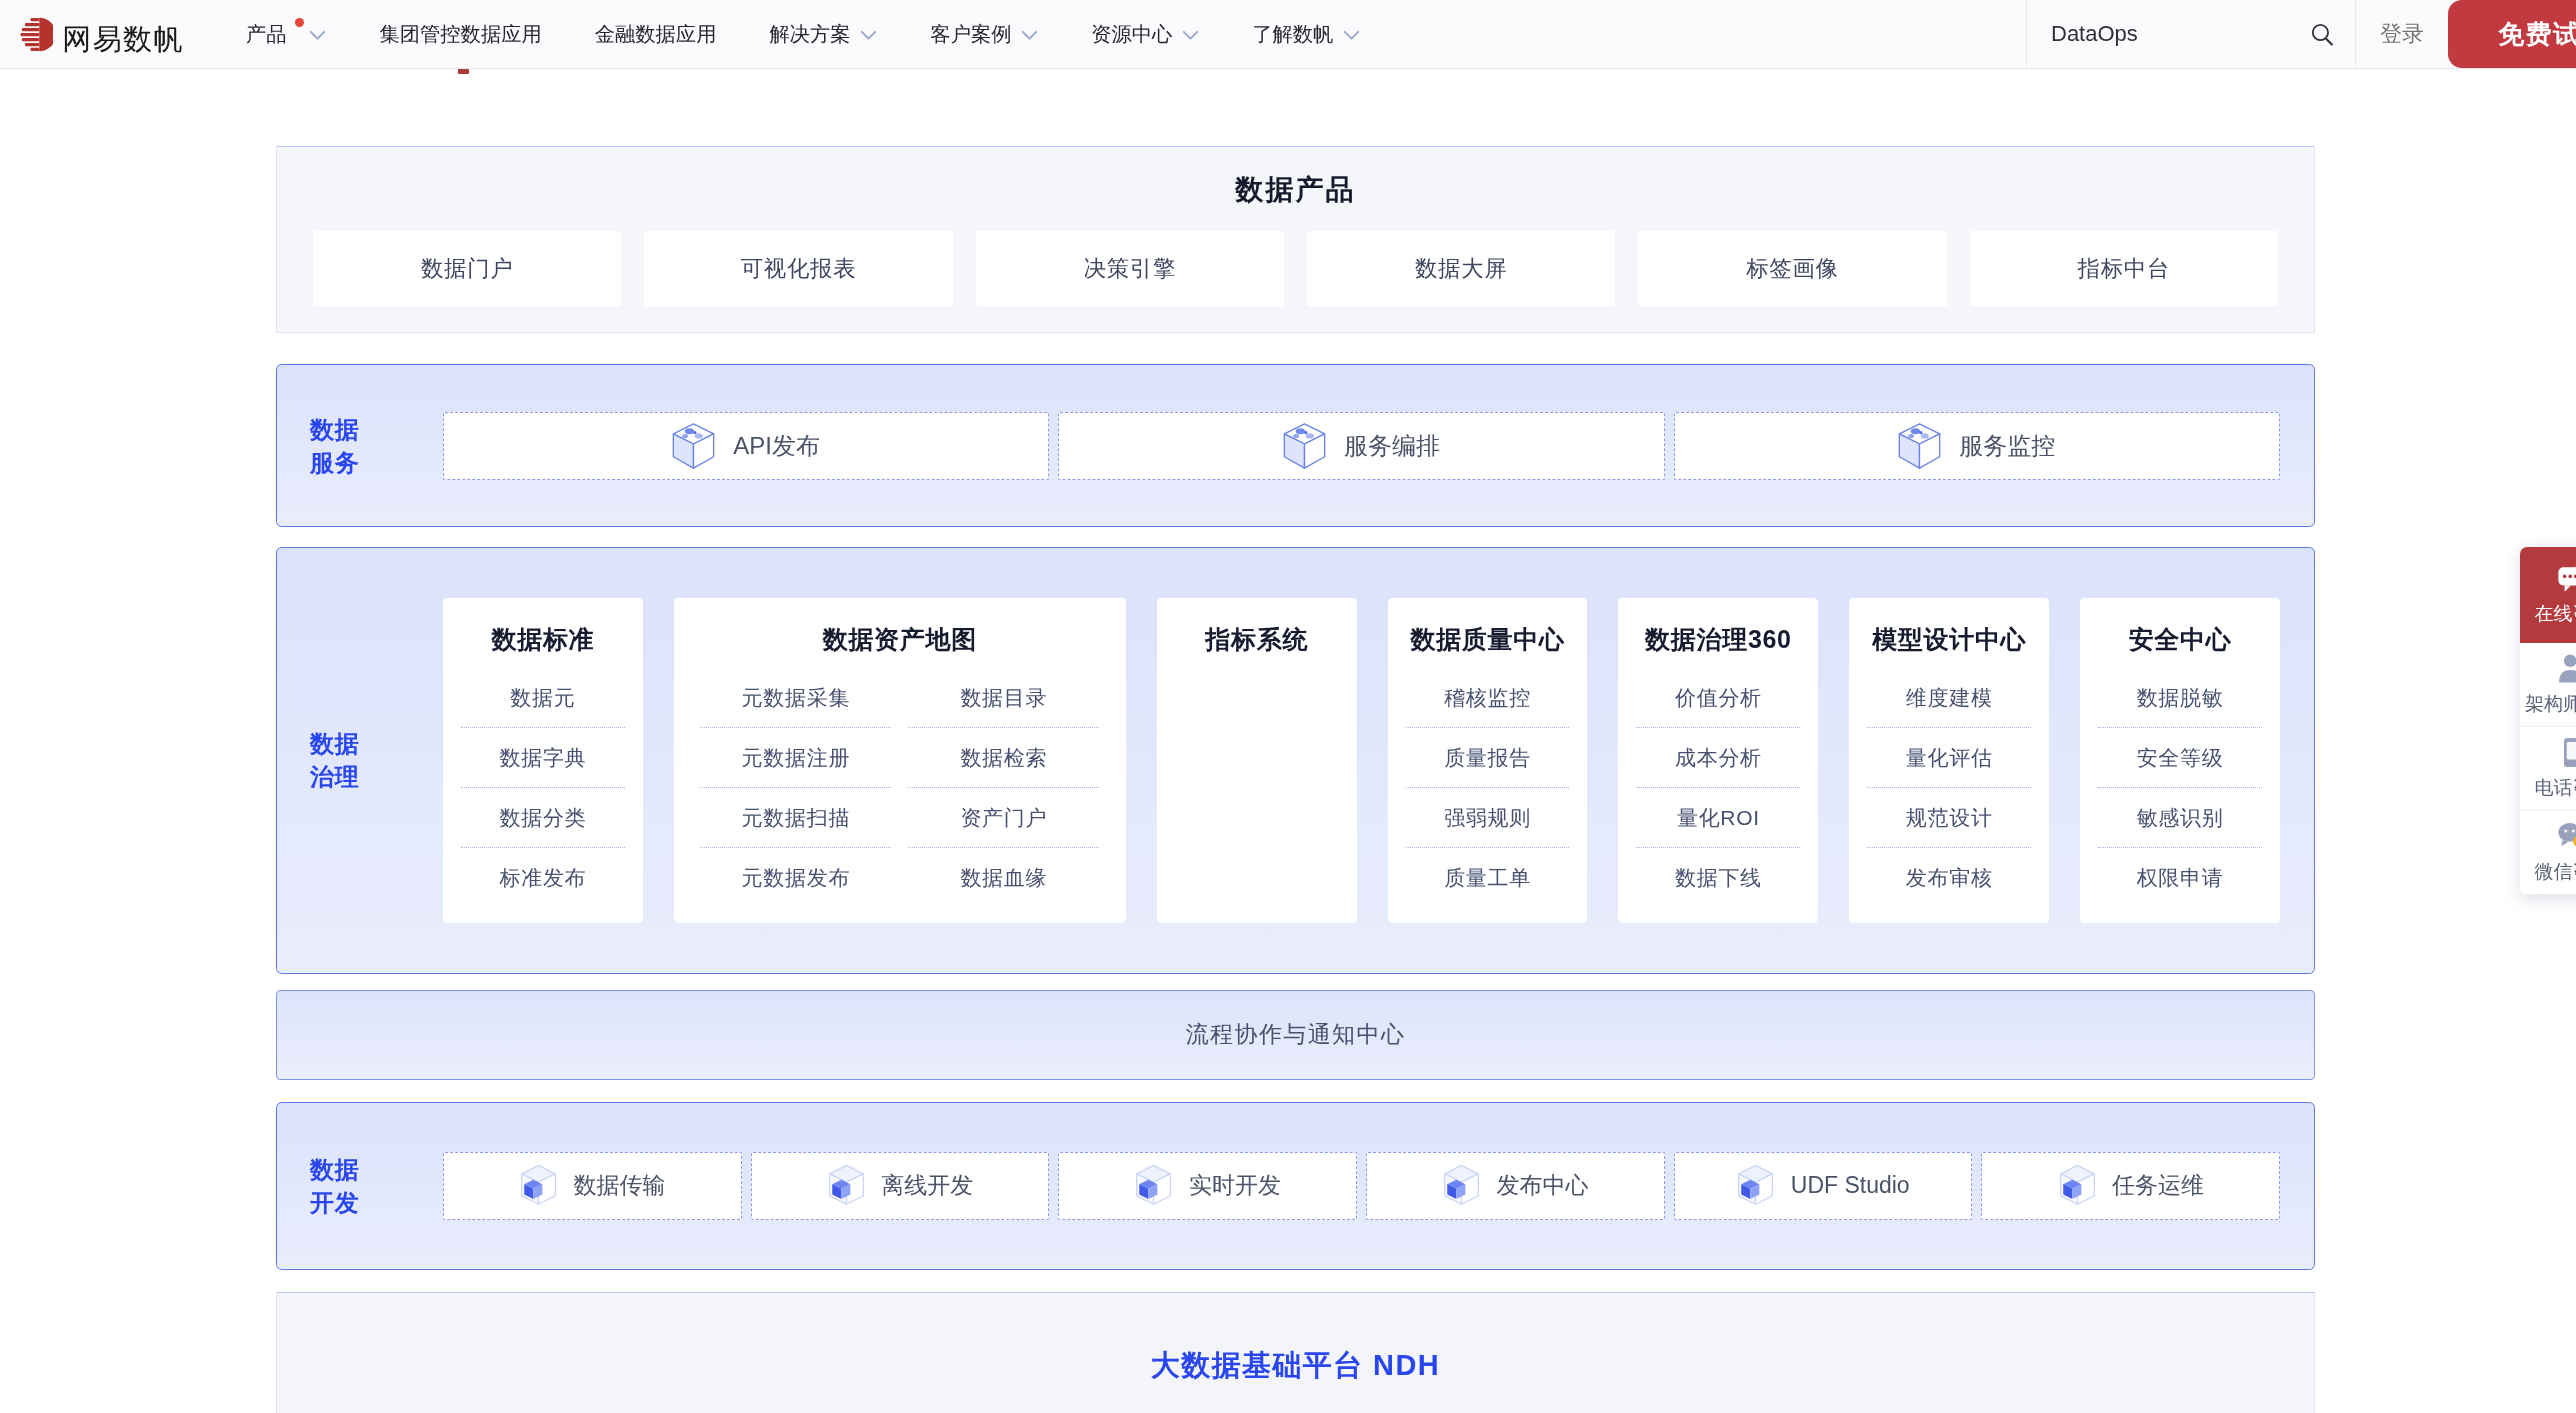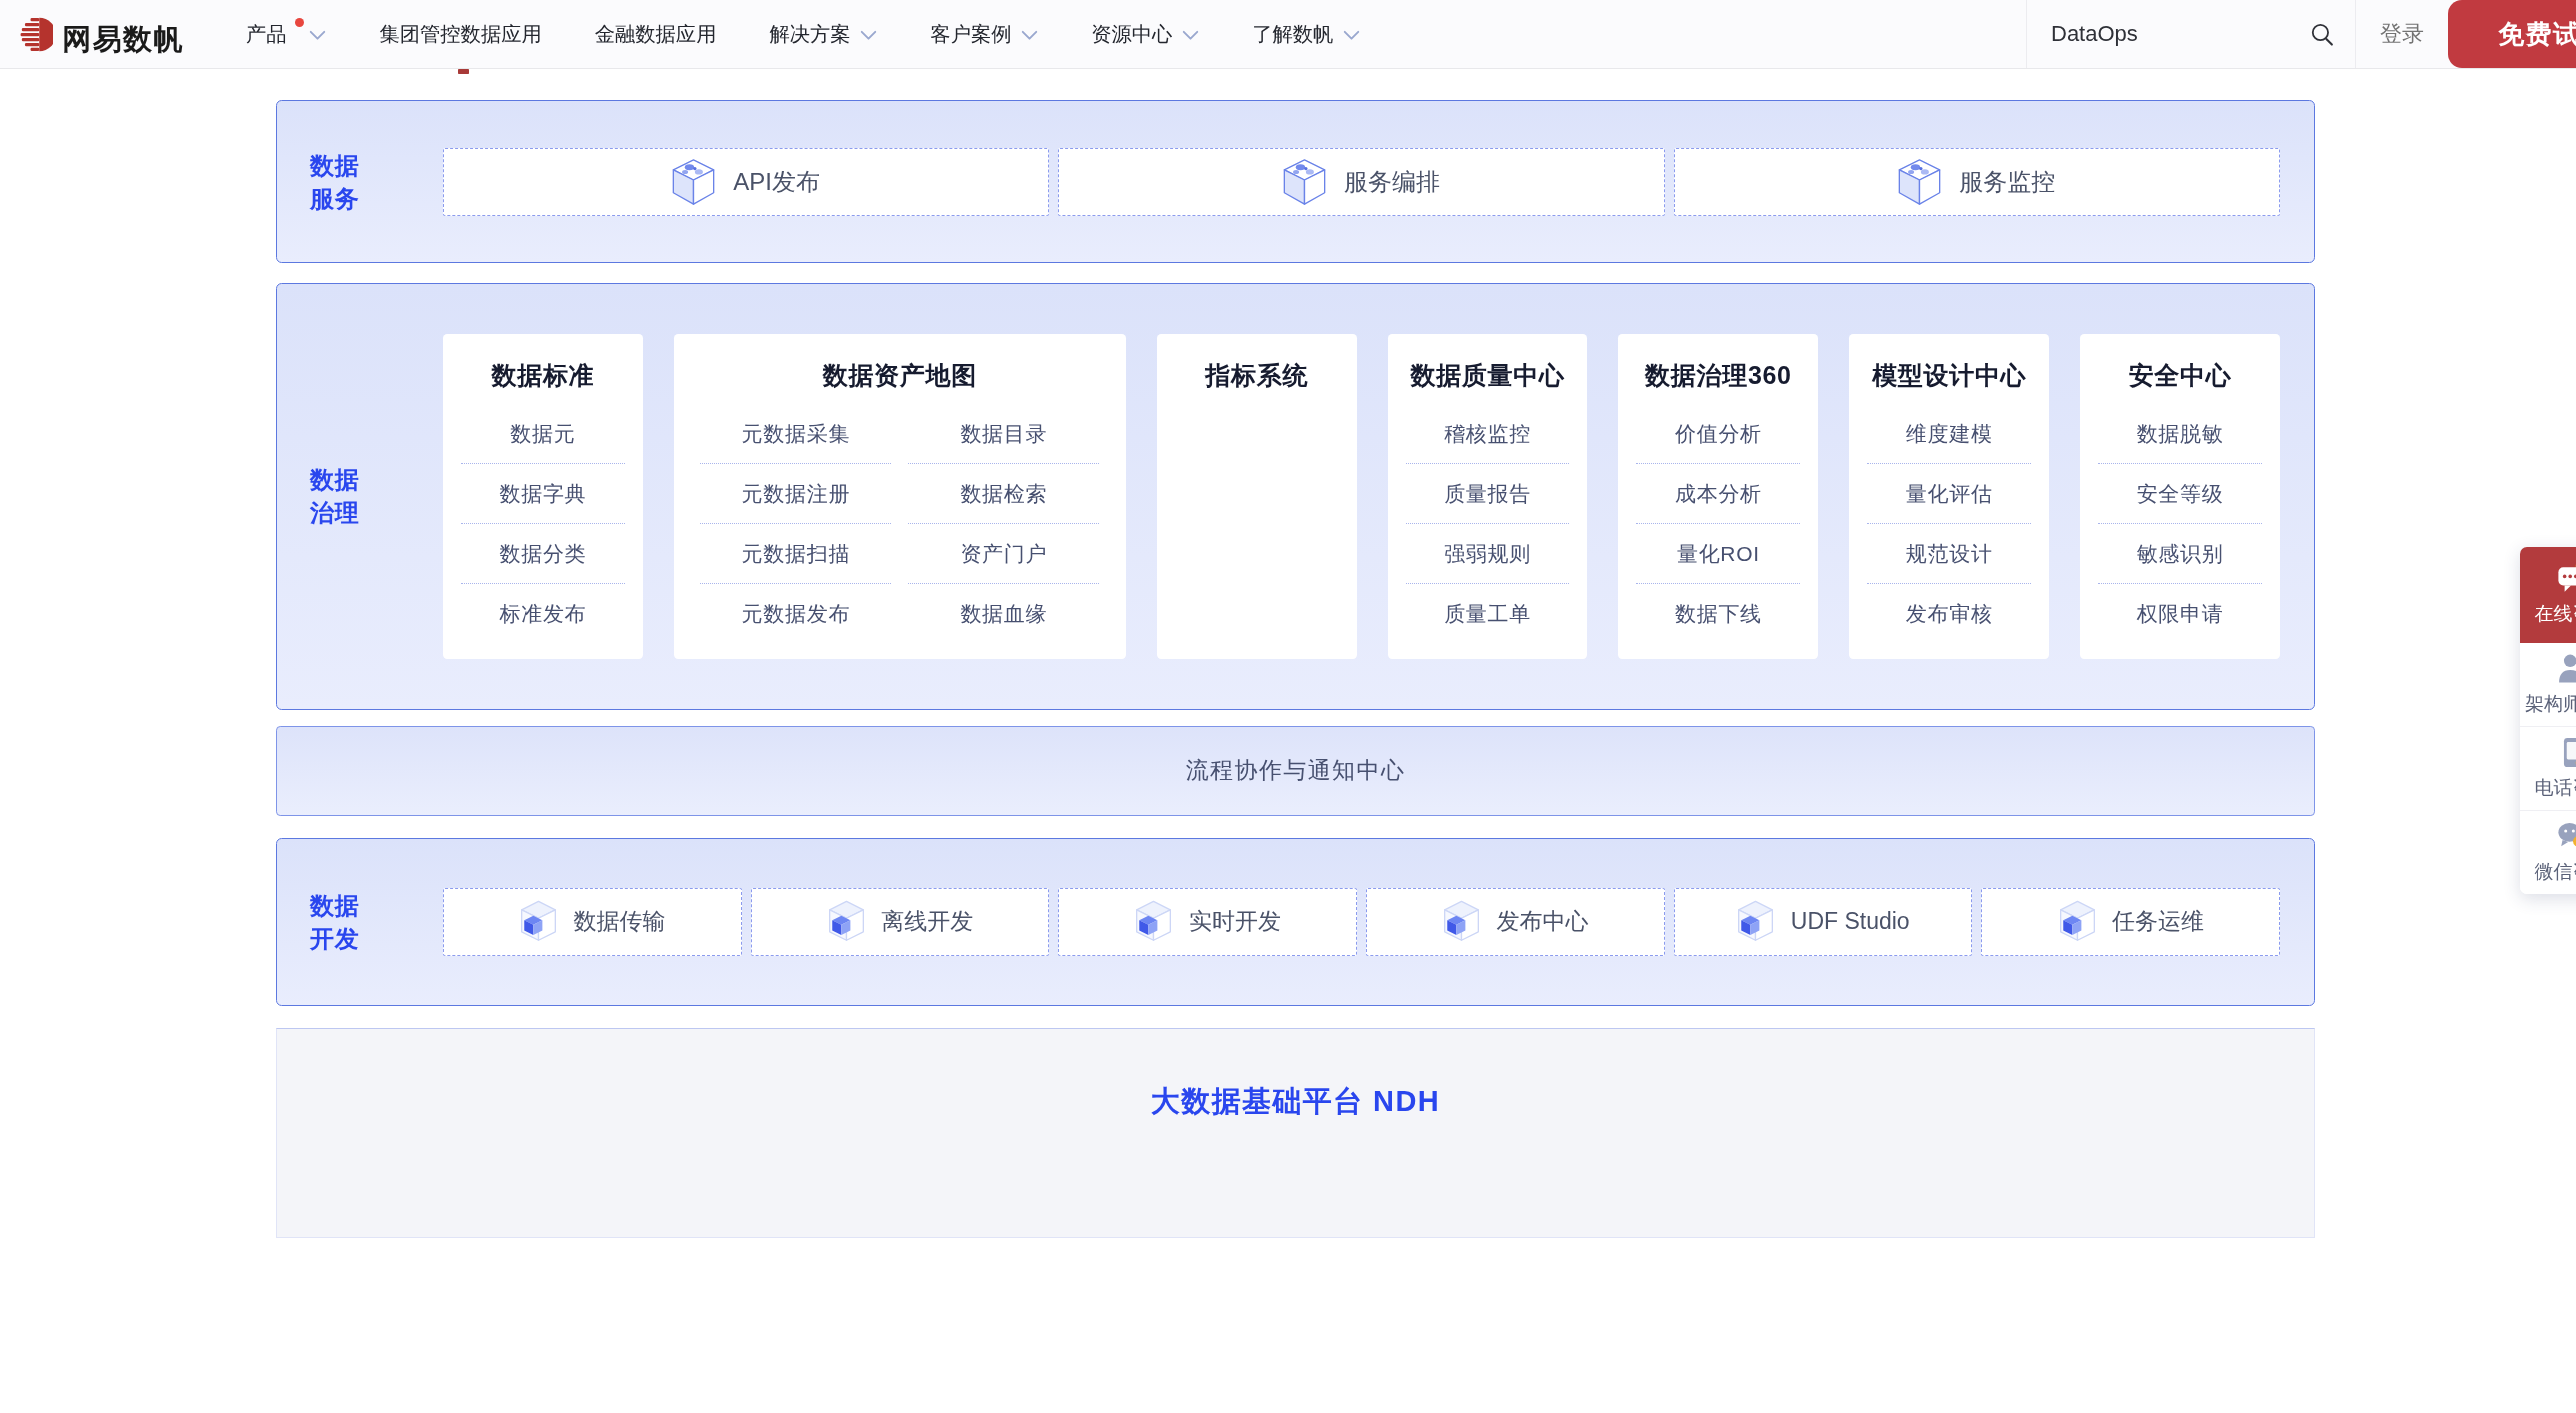--- a/index.html
+++ b/index.html
@@ -9,21 +9,21 @@
     font-family:"Liberation Sans","DejaVu Sans",sans-serif;
     -webkit-font-smoothing:antialiased;
   }
   
   .navbar{
     height:68px;background:#fbfbfd;border-bottom:0.7px solid #e8e8eb;
     display:flex;align-items:center;position:relative;z-index:20;
   }
   .logo{display:flex;align-items:center;margin-left:17.5px;cursor:pointer;}
   .logo-mark{width:35px;height:39px;display:block;}
-  .logo-text{font-size:29px;font-weight:700;color:#1a1a1a;margin-left:9.8px;letter-spacing:1.4px;margin-top:12px;}
+  .logo-text{font-size:29px;font-weight:400;color:#1a1a1a;margin-left:9.8px;letter-spacing:1.4px;margin-top:12px;}
   .menu{display:flex;align-items:center;margin-left:62px;gap:53px;height:100%;}
   .menu-item{display:flex;align-items:center;gap:9.8px;font-size:20.3px;color:#23262e;height:100%;cursor:pointer;position:relative;white-space:nowrap;}
   .chev{width:17px;height:10.5px;display:block;margin-top:2.8px;}
   .dot{width:9px;height:9px;border-radius:50%;background:#e8463e;position:relative;top:-11.2px;margin-left:-1.4px;margin-right:-4.2px;}
   .nav-right{margin-left:auto;display:flex;align-items:center;height:100%;}
   .searchbox{width:330px;height:100%;border-left:0.7px solid #ececf0;border-right:0.7px solid #ececf0;
     display:flex;align-items:center;box-sizing:border-box;padding-left:24px;cursor:text;}
   .search-text{flex:1;font-size:22px;color:#2f3138;}
   .search-ic{width:25px;height:25px;margin-right:19.6px;flex:0 0 auto;}
   .login{width:92px;text-align:center;font-size:22px;color:#737373;cursor:pointer;}
@@ -221,20 +221,31 @@
         </svg>
     </div>
     <div class="login">登录</div>
     <div class="trial">免费试用</div>
   </div>
 </header>
 <div class="nav-dash"></div>
 
 <main class="content">
 
+  <section class="sec-products">
+    <h2 class="sec-title">数据产品</h2>
+    <div class="prod-cards">
+      <div class="prod-card">数据门户</div>
+      <div class="prod-card">可视化报表</div>
+      <div class="prod-card">决策引擎</div>
+      <div class="prod-card">数据大屏</div>
+      <div class="prod-card">标签画像</div>
+      <div class="prod-card">指标中台</div>
+    </div>
+  </section>
 
   <section class="sec-blue sec-services">
     <div class="side-label">
       <span>数据</span>
       <span>服务</span>
     </div>
     <div class="cards-row">
       <div class="svc-card">
         <svg class="svc-ic" viewBox="0 0 62 68" width="43" height="48">
             <use href="#sym-servicebox"></use>

